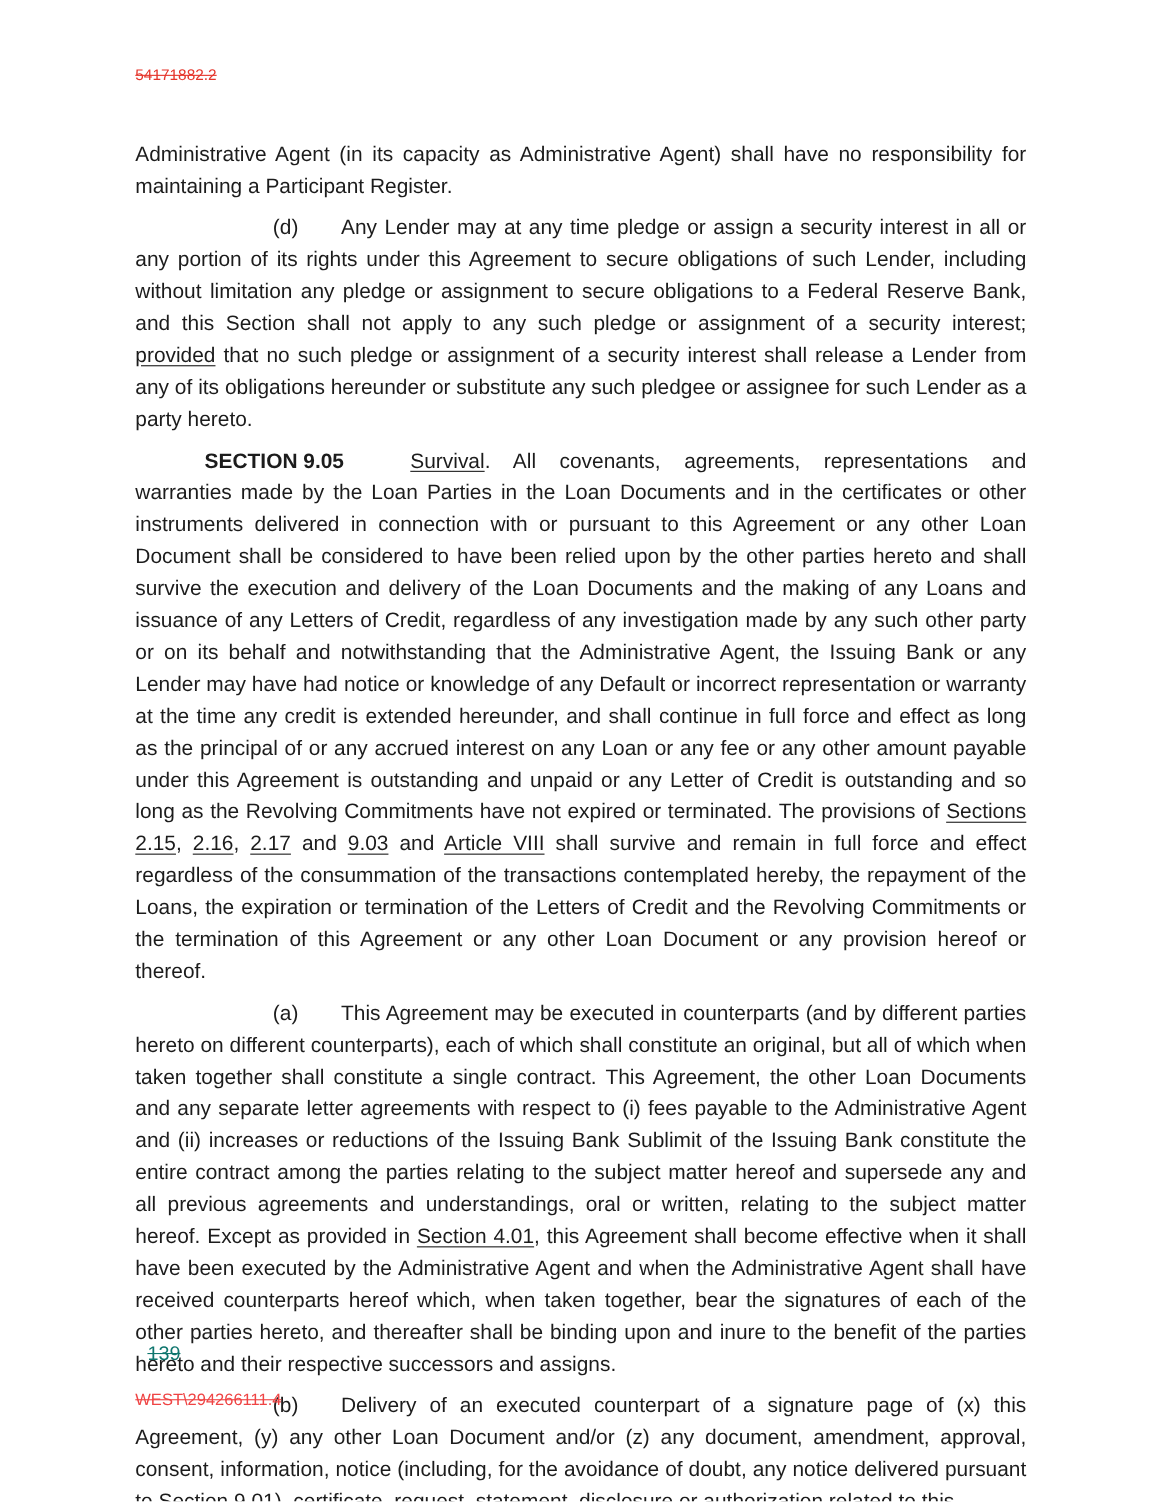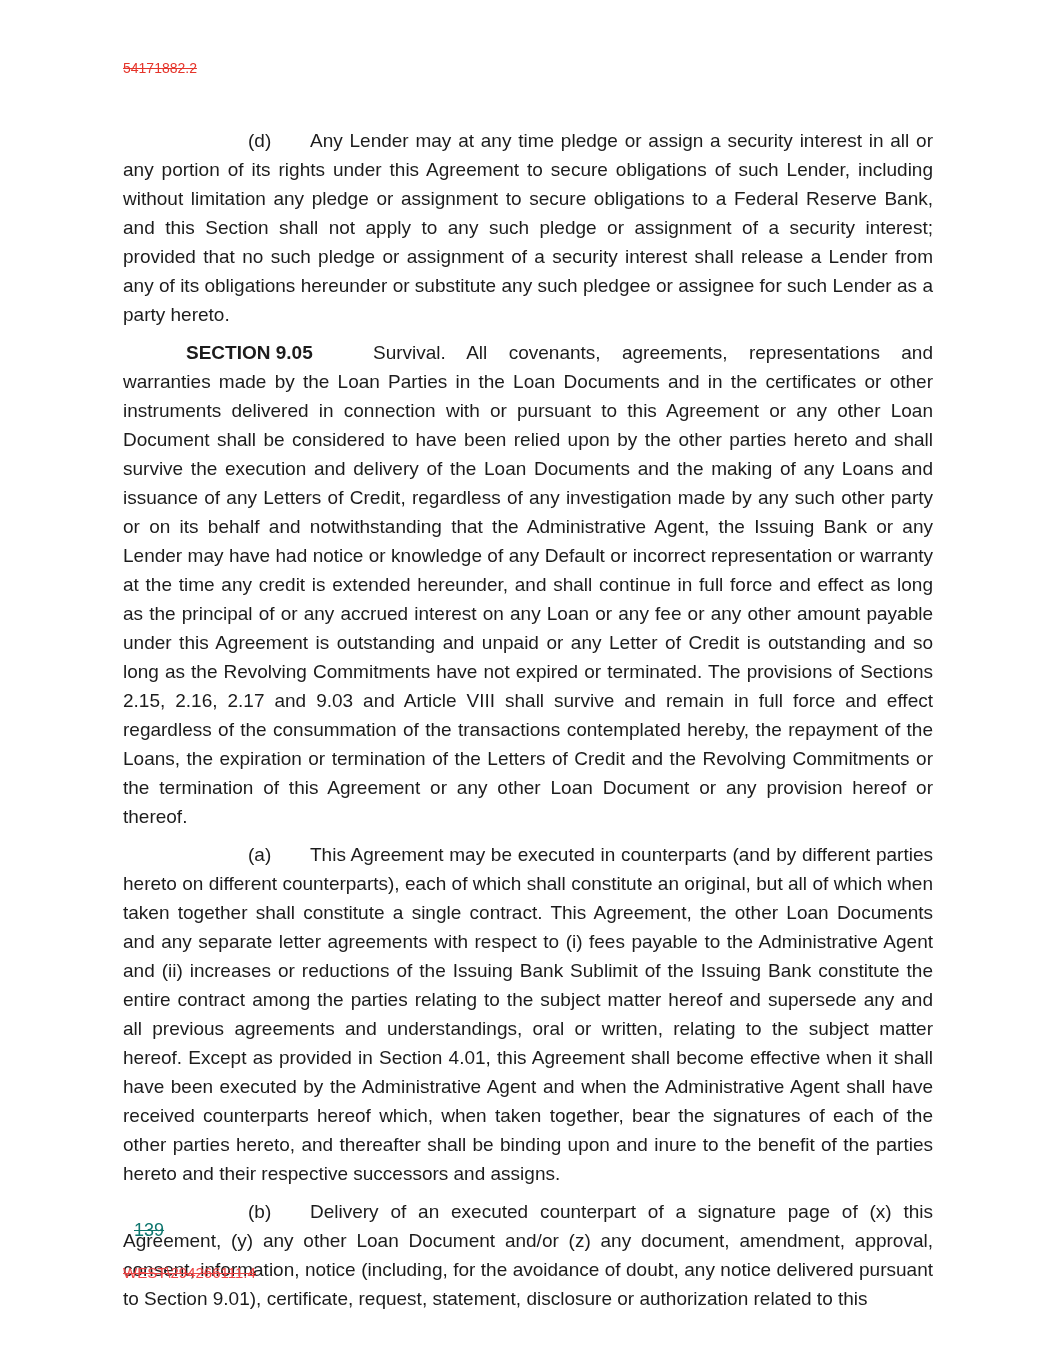--- a/index.html
+++ b/index.html
@@ -30,21 +30,21 @@
     line-height: 29px;
     text-align: justify;
   }
   .para { margin-bottom: 9px; }
   .para.cont { text-indent: 0; }
   .para.list { text-indent: 125px; }
   .para.section { text-indent: 63px; }
   .para .label { display: inline-block; text-indent: 0; }
   .para.list .label { width: 62px; }
   .para.section .label { width: 187px; font-weight: bold; }
-  .rich span.u { text-underline-offset: 3px; }
+  .rich span.u { text-decoration: underline; text-underline-offset: 3px; }
   .page-number {
     position: absolute;
     left: 134px;
     top: 1220px;
     font-size: 18px;
     color: #0f766e;
     text-decoration: line-through;
   }
   .footer-id {
     position: absolute;
@@ -57,20 +57,21 @@
 </style>
 </head>
 <body>
 
 <div class="page">
 
   <div class="doc-number">54171882.2</div>
 
   <div class="content">
 
+    <p class="para cont"><span class="rich"><span>Administrative Agent (in its capacity as Administrative Agent) shall have no responsibility for maintaining a Participant Register.</span></span></p>
 
     <p class="para list"><span class="label">(d)</span><span class="rich"><span>Any Lender may at any time pledge or assign a security interest in all or any portion of its rights under this Agreement to secure obligations of such Lender, including without limitation any pledge or assignment to secure obligations to a Federal Reserve Bank, and this Section shall not apply to any such pledge or assignment of a security interest; </span><span class="u">provided</span><span> that no such pledge or assignment of a security interest shall release a Lender from any of its obligations hereunder or substitute any such pledgee or assignee for such Lender as a party hereto.</span></span></p>
 
     <p class="para section"><span class="label">SECTION 9.05</span><span class="rich"><span class="u">Survival</span><span>.  All covenants, agreements, representations and warranties made by the Loan Parties in the Loan Documents and in the certificates or other instruments delivered in connection with or pursuant to this Agreement or any other Loan Document shall be considered to have been relied upon by the other parties hereto and shall survive the execution and delivery of the Loan Documents and the making of any Loans and issuance of any Letters of Credit, regardless of any investigation made by any such other party or on its behalf and notwithstanding that the Administrative Agent, the Issuing Bank or any Lender may have had notice or knowledge of any Default or incorrect representation or warranty at the time any credit is extended hereunder, and shall continue in full force and effect as long as the principal of or any accrued interest on any Loan or any fee or any other amount payable under this Agreement is outstanding and unpaid or any Letter of Credit is outstanding and so long as the Revolving Commitments have not expired or terminated.  The provisions of </span><span class="u">Sections 2.15</span><span>, </span><span class="u">2.16</span><span>, </span><span class="u">2.17</span><span> and </span><span class="u">9.03</span><span> and </span><span class="u">Article VIII</span><span> shall survive and remain in full force and effect regardless of the consummation of the transactions contemplated hereby, the repayment of the Loans, the expiration or termination of the Letters of Credit and the Revolving Commitments or the termination of this Agreement or any other Loan Document or any provision hereof or thereof.</span></span></p>
 
 
     <p class="para list"><span class="label">(a)</span><span class="rich"><span>This Agreement may be executed in counterparts (and by different parties hereto on different counterparts), each of which shall constitute an original, but all of which when taken together shall constitute a single contract.  This Agreement, the other Loan Documents and any separate letter agreements with respect to (i) fees payable to the Administrative Agent and (ii) increases or reductions of the Issuing Bank Sublimit of the Issuing Bank constitute the entire contract among the parties relating to the subject matter hereof and supersede any and all previous agreements and understandings, oral or written, relating to the subject matter hereof.  Except as provided in </span><span class="u">Section 4.01</span><span>, this Agreement shall become effective when it shall have been executed by the Administrative Agent and when the Administrative Agent shall have received counterparts hereof which, when taken together, bear the signatures of each of the other parties hereto, and thereafter shall be binding upon and inure to the benefit of the parties hereto and their respective successors and assigns.</span></span></p>
 
     <p class="para list"><span class="label">(b)</span><span class="rich"><span>Delivery of an executed counterpart of a signature page of (x) this Agreement, (y) any other Loan Document and/or (z) any document, amendment, approval, consent, information, notice (including, for the avoidance of doubt, any notice delivered pursuant to Section 9.01), certificate, request, statement, disclosure or authorization related to this</span></span></p>
 

